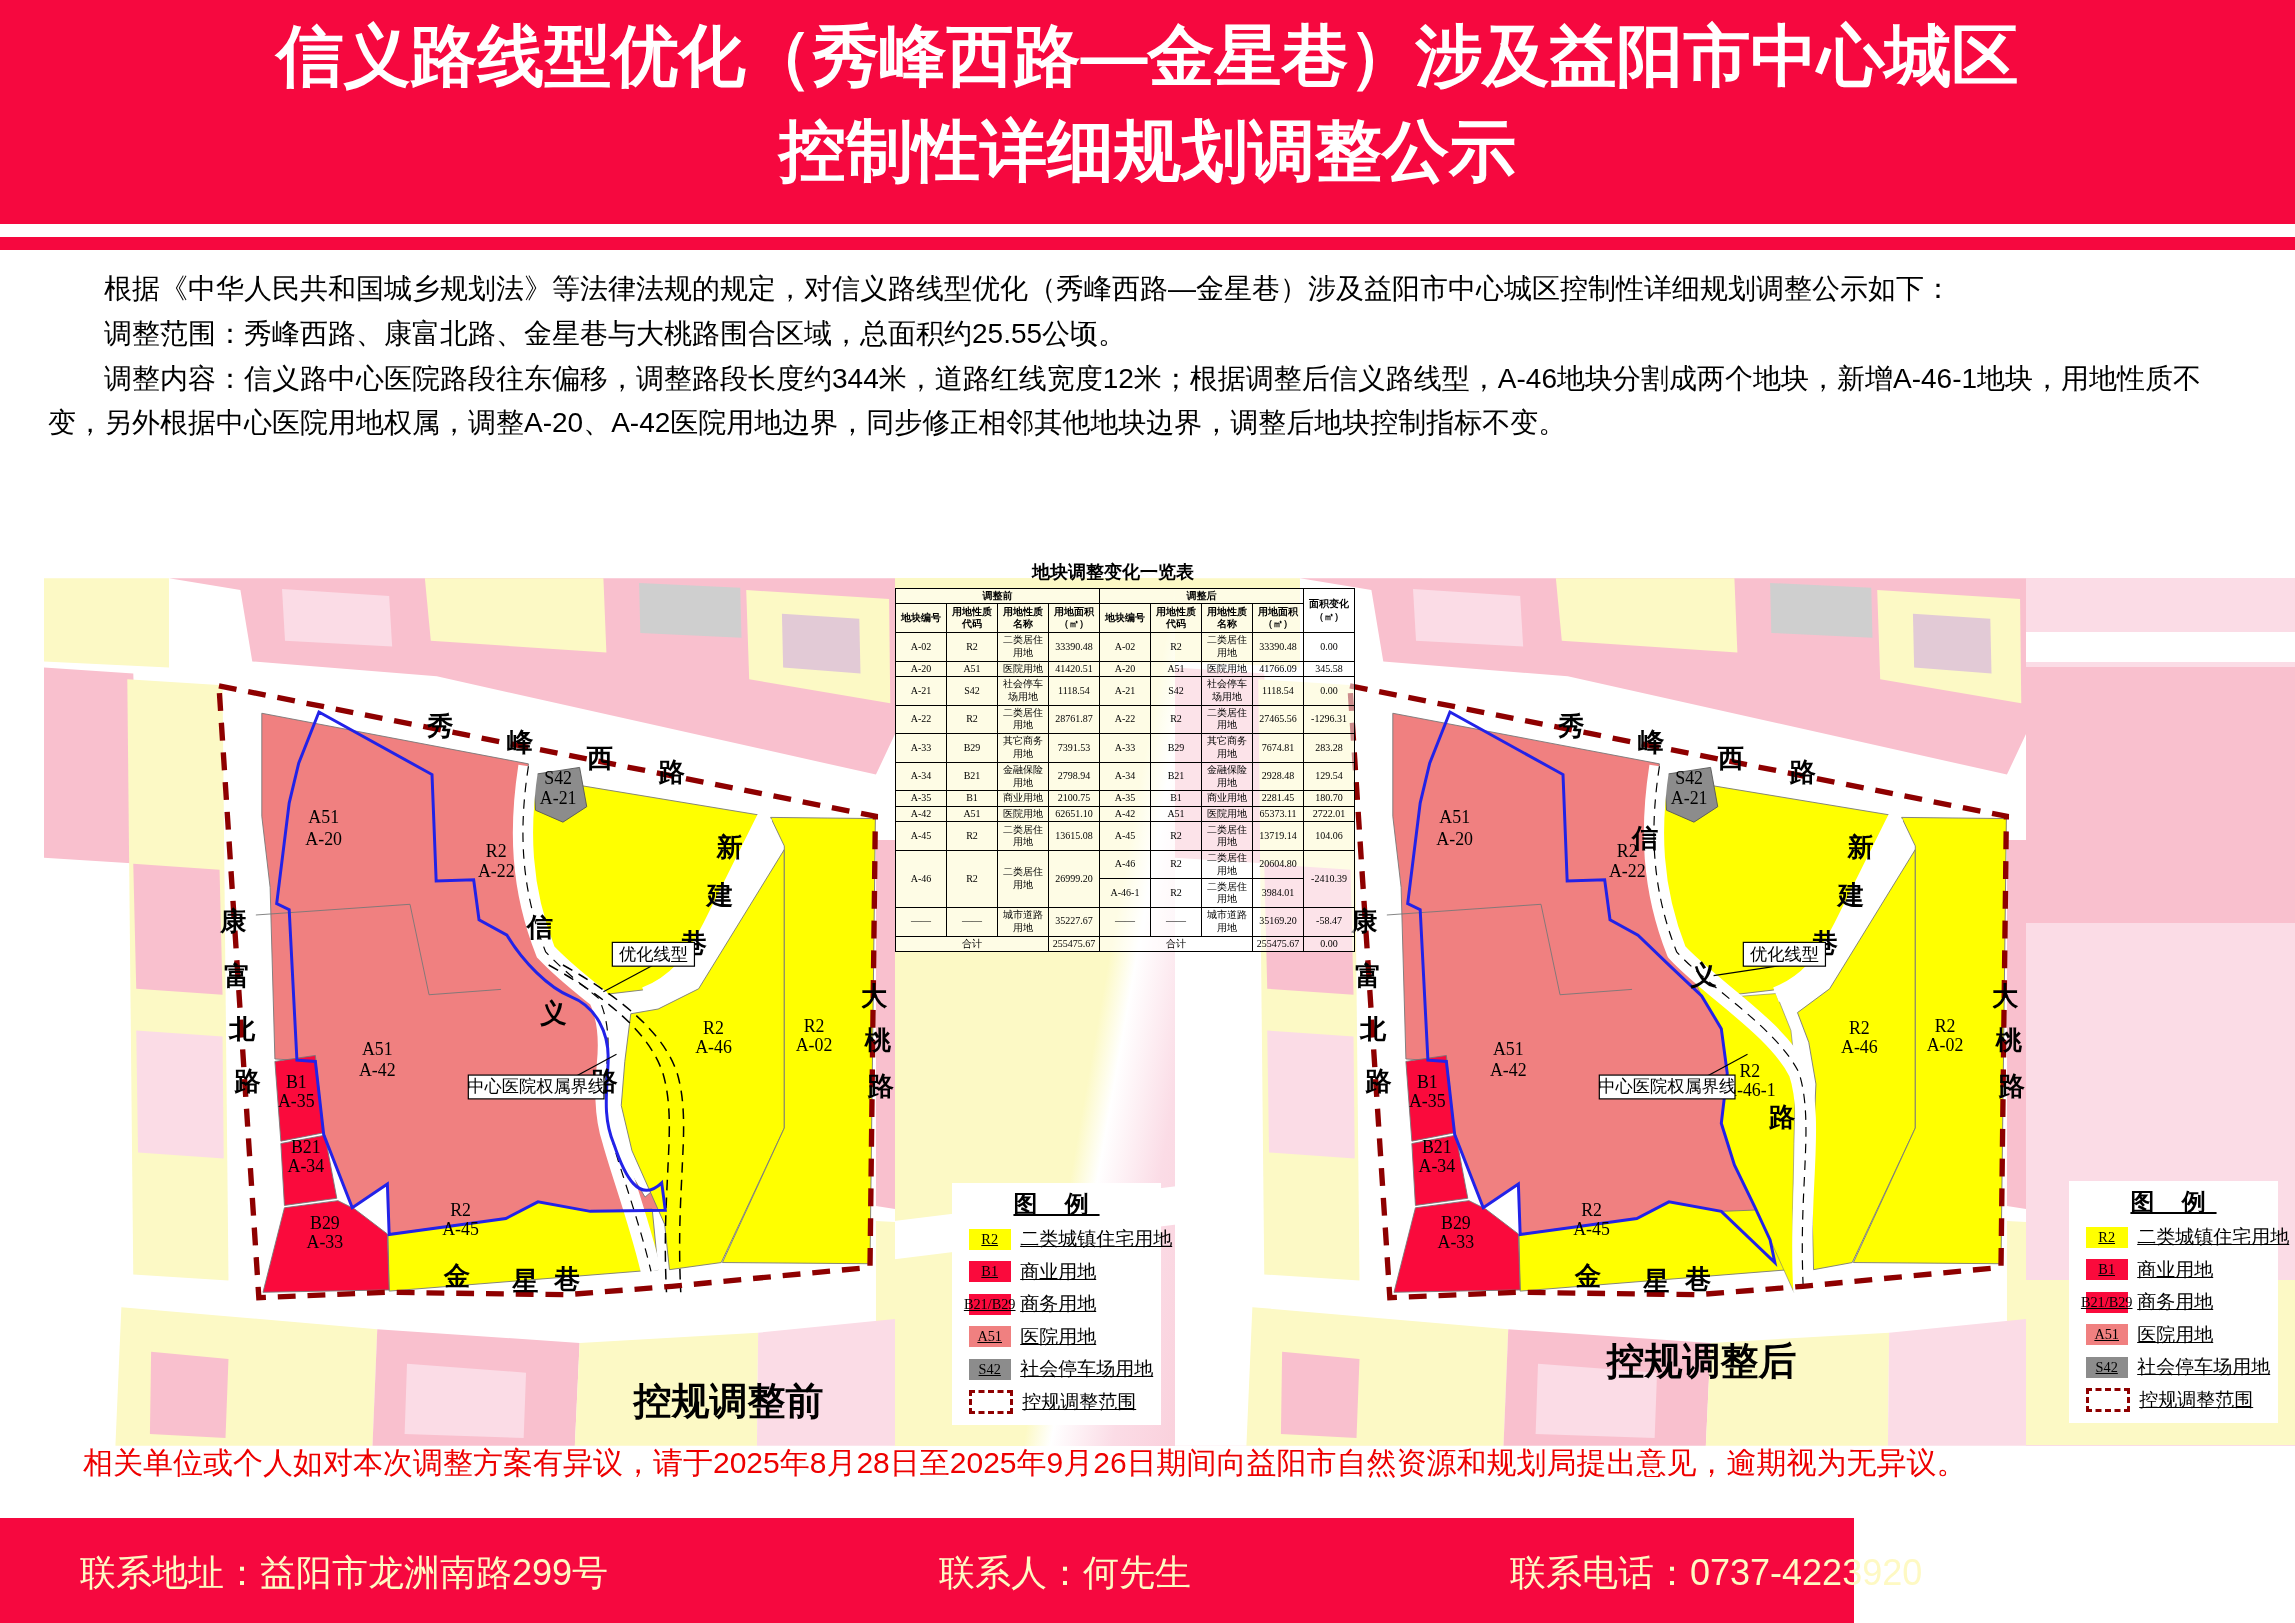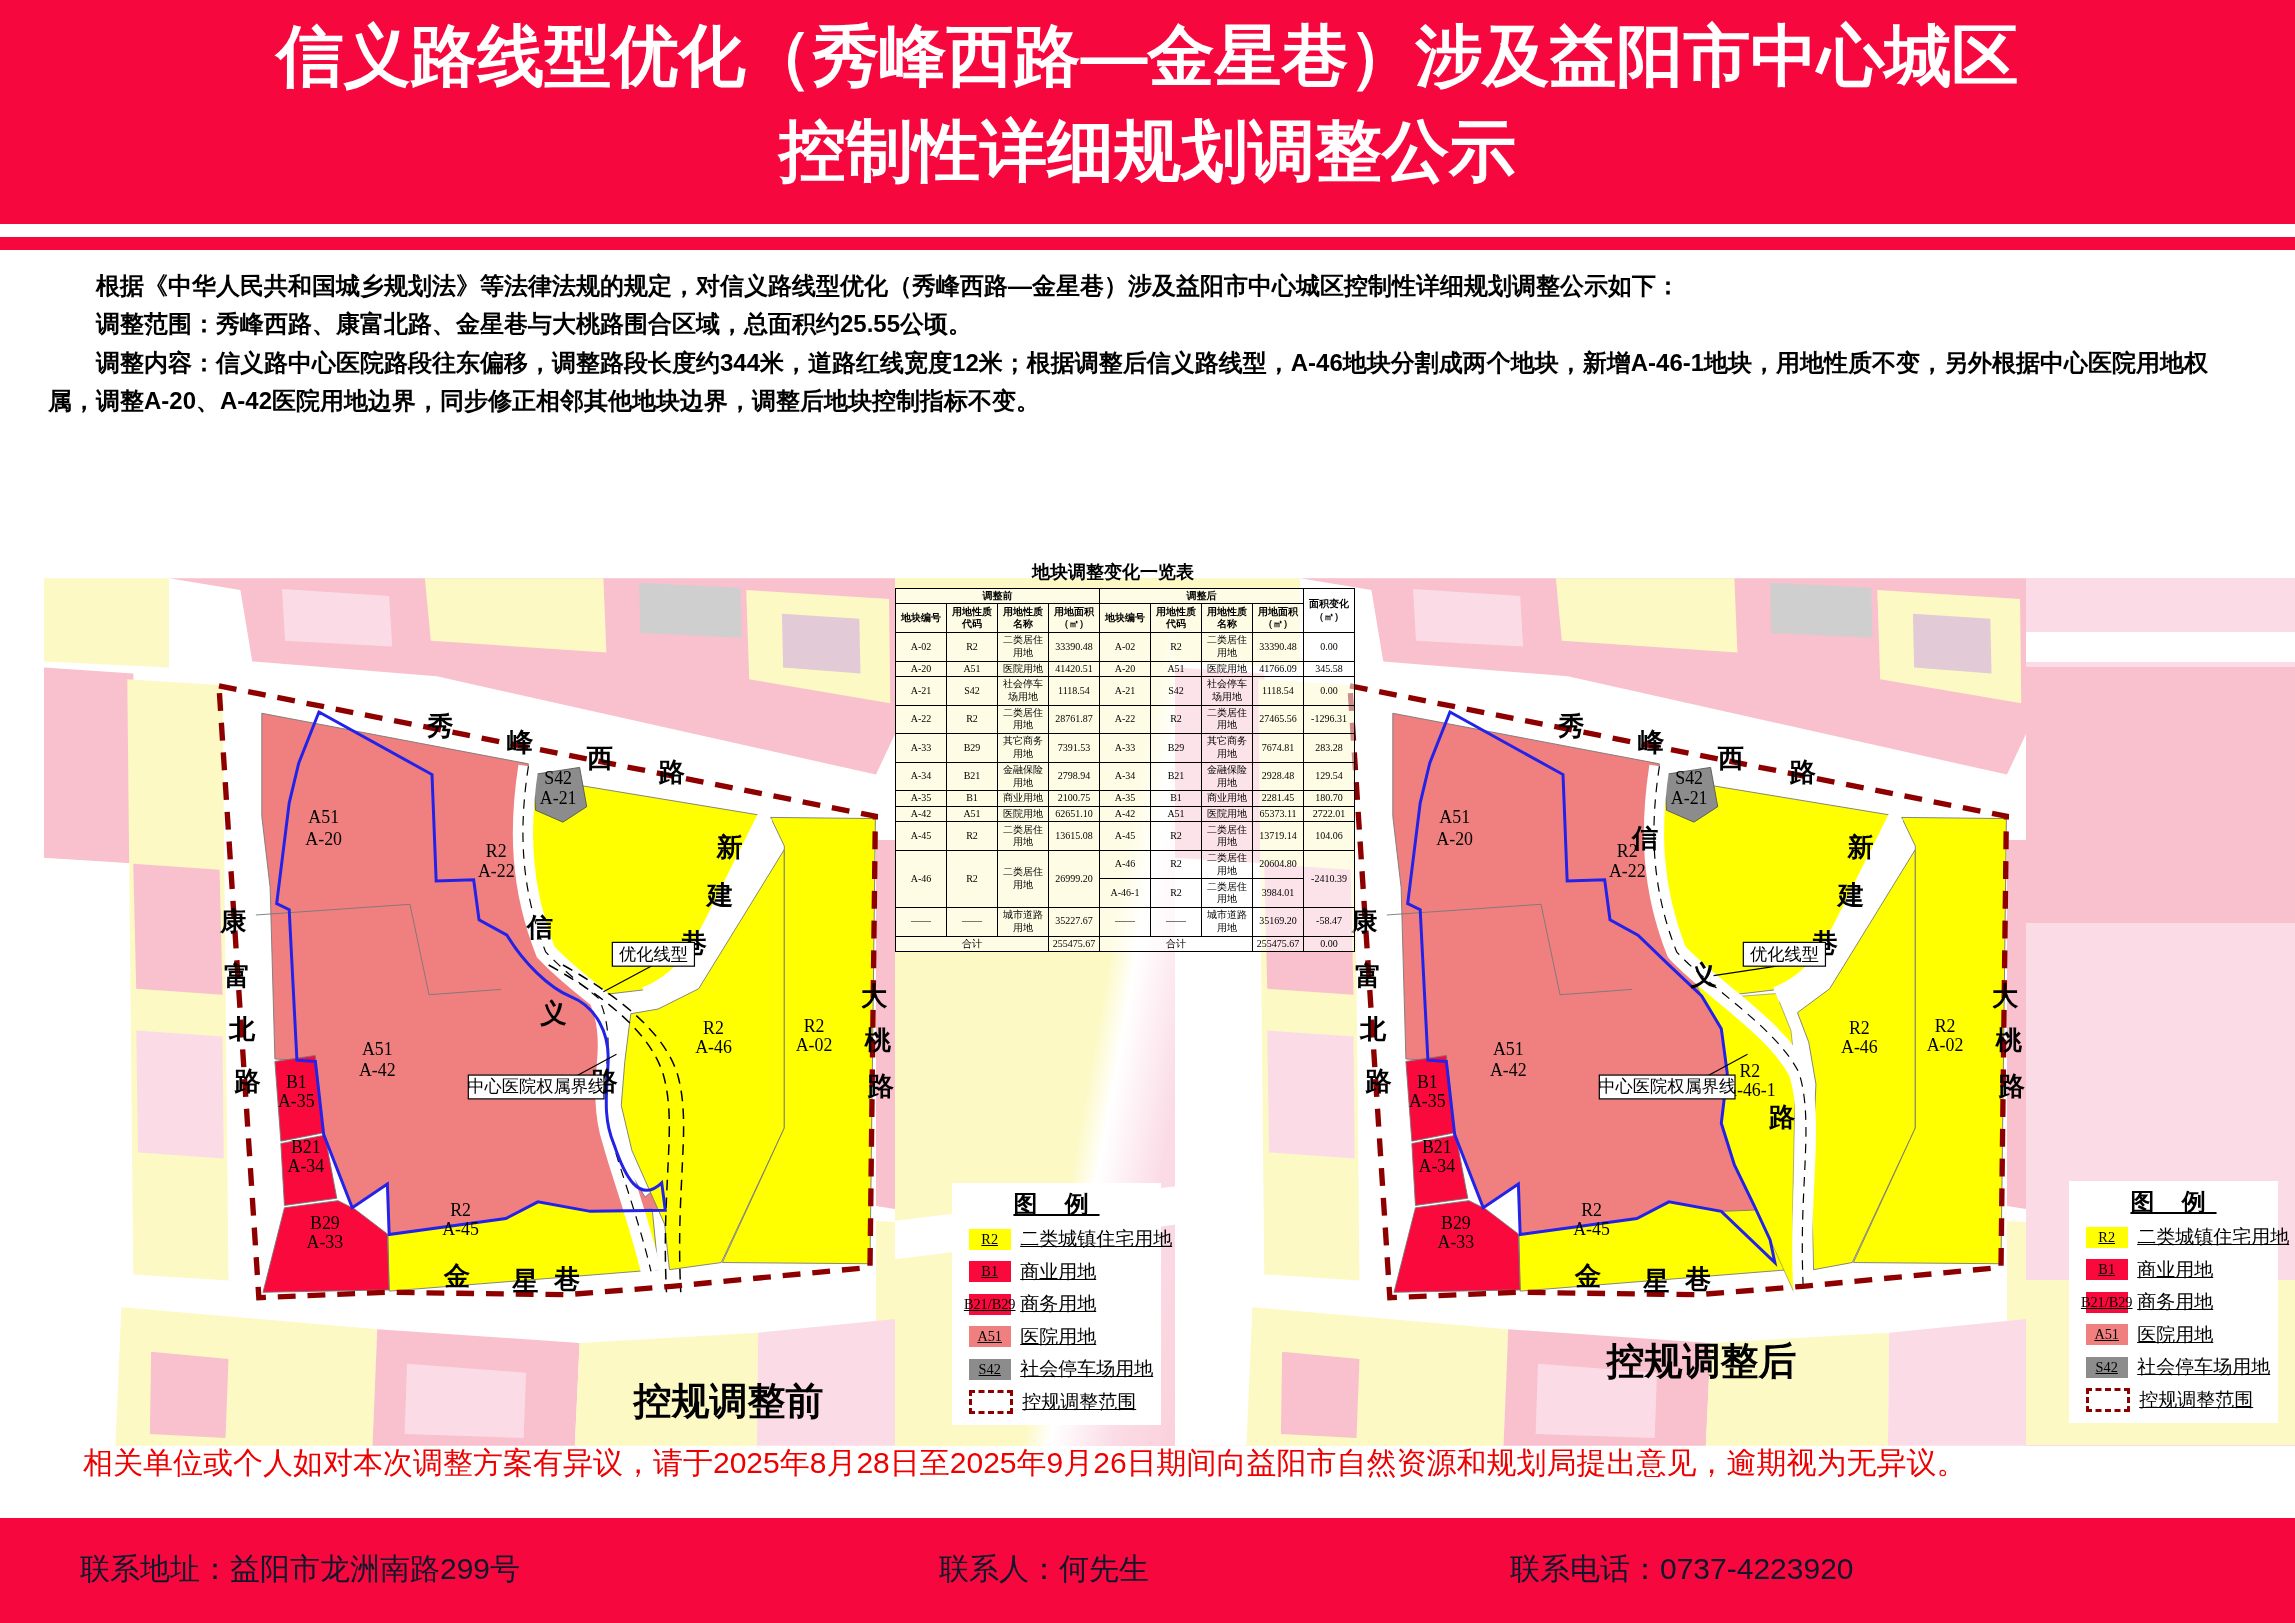--- a/index.html
+++ b/index.html
@@ -4,21 +4,21 @@
 <style>
   html,body{margin:0;padding:0;background:#fff;}
   .page{position:relative;width:2295px;height:1624px;background:#fff;overflow:hidden;
         font-family:"Liberation Sans",sans-serif;}
   .abs{position:absolute;}
   
   .hdr{left:0;top:0;width:2295px;height:224px;background:#F6083F;}
   .hdr .t{width:100%;text-align:center;color:#fff;font-weight:bold;font-size:67px;line-height:1.42;}
   .stripe{left:0;top:237px;width:2295px;height:13px;background:#F6083F;}
   
-  .bodytext{left:48px;top:267px;width:2201px;color:#000;font-size:24px;line-height:1.6;font-weight:bold;}
+  .bodytext{left:48px;top:267px;width:2201px;color:#000;font-size:28px;line-height:1.6;}
   .bodytext p{margin:0;text-indent:2em;}
   
   .midbg{left:887px;top:578px;width:535px;height:868px;
      background:linear-gradient(100deg,#FCF9C5 0%,#FCF9C5 42%,#ffffff 46%,#FBDCE6 55%,#F9C0CE 78%,#FBDCE6 100%);}
   .midroad{left:883px;top:1202px;width:333px;height:38px;background:#fff;transform:rotate(-7deg);}
   .eastbg{left:2025px;top:578px;width:270px;height:868px;background:#FBDCE6;}
   .eastbg .pk{position:absolute;left:0;top:89px;width:270px;height:256px;background:#F9C0CE;}
   .eastbg .py{position:absolute;left:0;top:702px;width:270px;height:165px;background:#FCF9C5;}
   .eastbg .wh{position:absolute;left:0;top:54px;width:270px;height:30px;background:#fff;}
   
@@ -34,21 +34,21 @@
   .legend .lt{text-align:center;font-size:24px;letter-spacing:10.7px;color:#000;padding-top:4.8px;font-weight:bold;}
   .legend .row{display:flex;align-items:center;margin:6.5px 0 0 16.7px;}
   .legend .sw{width:42px;height:21.4px;display:flex;align-items:center;justify-content:center;
       font-size:14.3px;color:#000;flex:0 0 42px;}
   .legend .swd{width:38px;height:18px;border:3px dashed #8E0000;background:#fff;flex:0 0 38px;}
   .legend .lb{font-size:19px;color:#000;margin-left:9.5px;white-space:nowrap;}
   
   .cap{width:297px;text-align:center;font-size:38px;font-weight:bold;color:#000;}
   
   .notice{left:83px;top:1443px;width:2142px;color:#EE0000;font-size:30px;}
-  .footer{left:0;top:1518px;width:2295px;height:106px;background:#F6083F;color:#0f172a;font-size:30px;}
+  .footer{left:0;top:1518px;width:1854px;height:106px;background:#F6083F;color:#fef9c3;font-size:36px;}
   .footer span{position:absolute;top:31px;white-space:nowrap;}
   svg text{font-family:"Liberation Serif",serif;}
 </style>
 </head>
 <body>
 
 <div class="page">
 
   <div class="abs hdr">
     <div class="t" style="padding-top:8.3px;">信义路线型优化（秀峰西路—金星巷）涉及益阳市中心城区</div>

